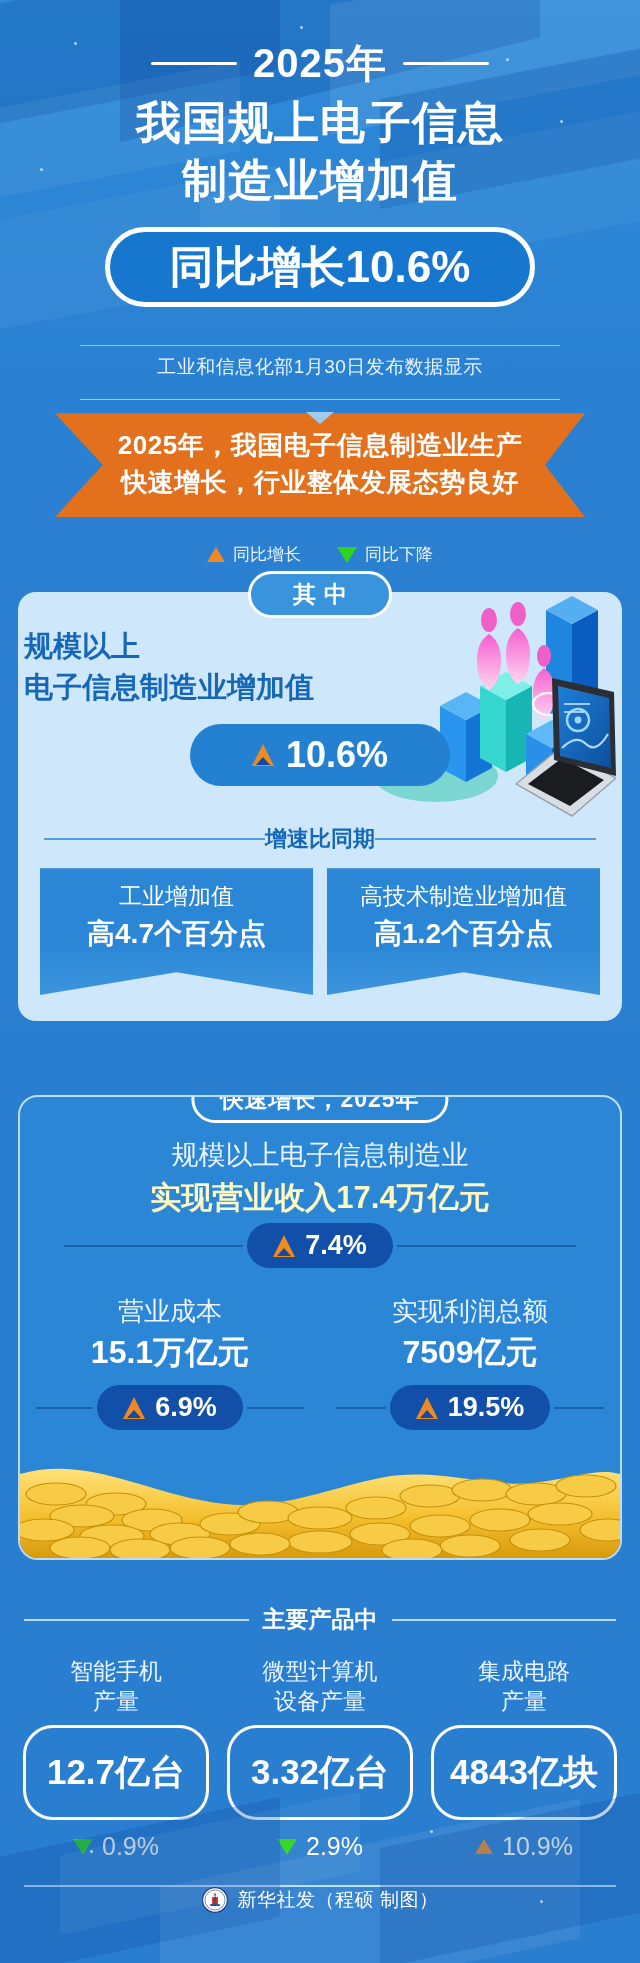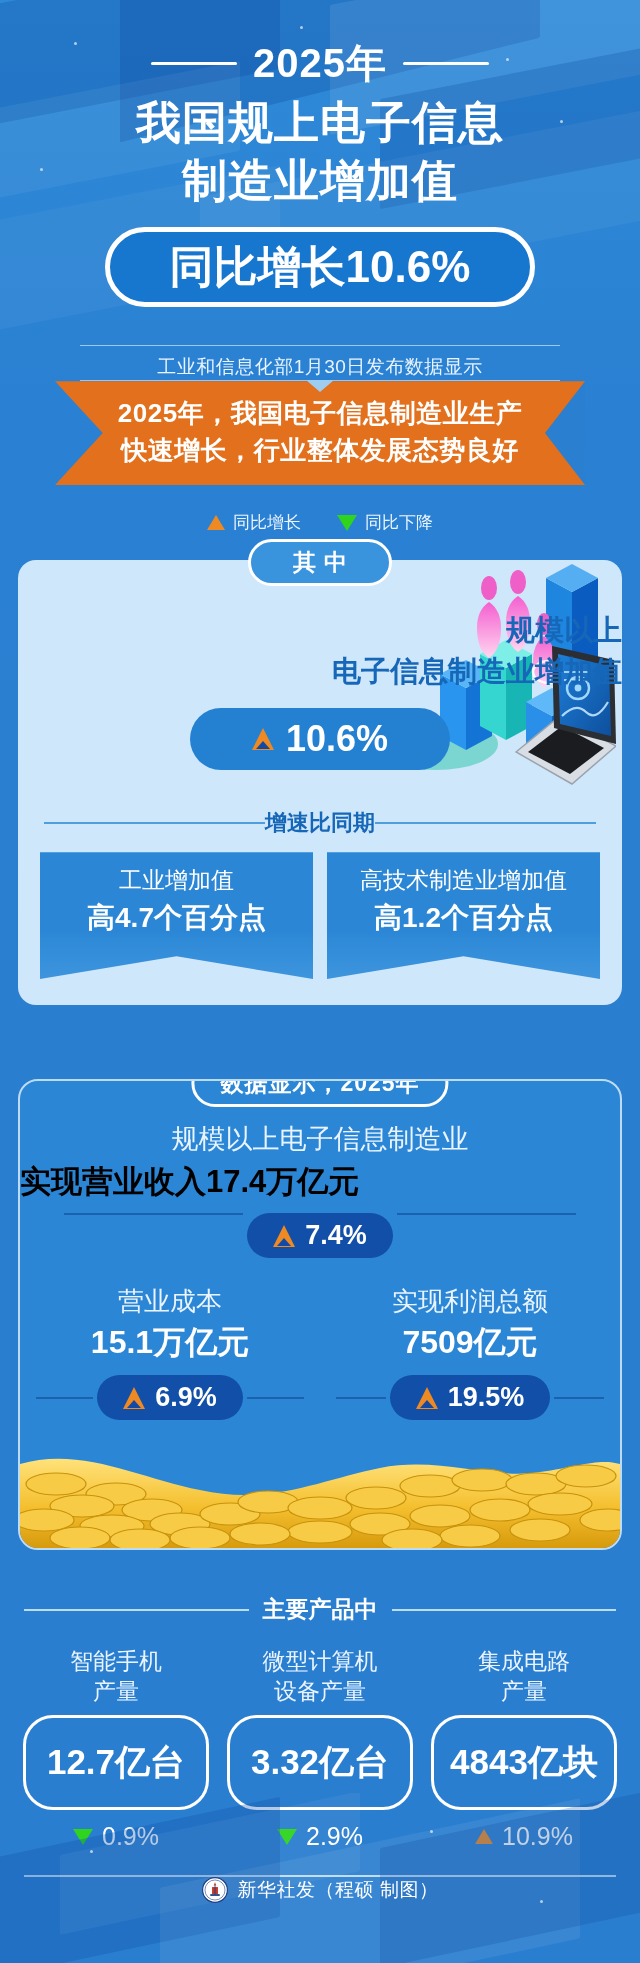--- a/index.html
+++ b/index.html
@@ -55,24 +55,24 @@
   .hero-pill {
     margin: 18px auto 0; width: 430px; height: 80px;
     background: #1777cf; border: 5px solid #ffffff; border-radius: 42px;
     display: flex; align-items: center; justify-content: center;
     color: #ffffff; font-size: 44px; font-weight: bold; letter-spacing: 0px;
   }
 
   
   .src-wrap { margin: 38px auto 0; width: 480px; position: relative; text-align: center; }
   .src-wrap .hr { height: 1px; background: rgba(255,255,255,.55); }
-  .src-txt { color: #e9f4ff; font-size: 19px; padding: 8px 0 0; letter-spacing: .5px; }
-
-  
-  .ob-wrap { position: relative; margin: 0 auto; width: 530px; }
+  .src-txt { color: #e9f4ff; font-size: 19px; padding: 8px 0 19px; letter-spacing: .5px; }
+
+  
+  .ob-wrap { position: relative; margin: 13px auto; width: 530px; }
   .ob-tip {
     position: absolute; left: 50%; top: -1px; transform: translateX(-50%);
     width: 0; height: 0; border-left: 14px solid transparent; border-right: 14px solid transparent;
     border-top: 12px solid #9fcdf0; z-index: 3;
   }
   .orange-banner {
     position: relative; width: 530px; padding: 14px 58px 16px;
     background: #e2701c; color: #ffffff; font-weight: bold; font-size: 26px;
     line-height: 1.42; text-align: center; letter-spacing: .5px;
     clip-path: polygon(0 0, 100% 0, 100% 100%, 91% 50%, 100% 0,
@@ -112,22 +112,22 @@
   .card1 {
     position: relative; margin: 26px 18px 0; background: #cfe7fa;
     border-radius: 18px; padding: 34px 0 26px; min-height: 300px;
   }
   .pill-label {
     position: absolute; left: 50%; top: -21px; transform: translateX(-50%);
     background: #3a93dd; border: 3px solid #ffffff; border-radius: 24px;
     color: #ffffff; font-size: 23px; font-weight: bold; padding: 5px 34px; letter-spacing: 8px;
     text-indent: 8px; z-index: 4;
   }
-  .c1-head { color: #1667b8; font-size: 29px; font-weight: bold; line-height: 1.42; text-align: right;
-    position: relative; z-index: 3; padding-left: 6px; margin-top: 16px; }
+  .c1-head { color: #1667b8; font-size: 29px; font-weight: bold; line-height: 1.42; text-align: left;
+    position: relative; z-index: 3; padding-left: 6px; }
   .c1-pill {
     position: relative; z-index: 3; margin: 16px auto 0; width: 260px; height: 62px;
     background: #2481d2; border-radius: 32px; display: flex; align-items: center;
     justify-content: center; gap: 12px; color: #ffffff; font-size: 36px; font-weight: bold;
   }
   
   .illus { position: absolute; right: 6px; top: -12px; width: 250px; height: 250px; z-index: 2; }
 
   
   .sub-div { display: flex; align-items: center; gap: 0; margin: 38px 26px 0; position: relative; z-index: 3; }
@@ -144,22 +144,22 @@
   .ribbon .v { font-size: 28px; font-weight: bold; margin-top: 4px; }
 
   
   .card2 {
     position: relative; margin: 74px 18px 0; background: #2b86d5;
     border: 2px solid #bcdcf6; border-radius: 20px; padding: 40px 0 0; overflow: hidden;
     min-height: 360px;
   }
   .card2 .pill-label { background: #2b86d5; border-color: #ffffff; letter-spacing: 1px; text-indent: 0; padding: 5px 26px; }
   .c2-l1 { color: #eaf4ff; font-size: 27px; text-align: center; }
-  .c2-l2 { color: #000000; font-size: 31px; font-weight: bold; margin-top: 4px; }
-  .rowline { display: flex; align-items: flex-start; justify-content: center; margin-top: 10px; padding: 0 44px; }
+  .c2-l2 { color: #fef9c3; font-size: 31px; font-weight: bold; text-align: center; margin-top: 4px; }
+  .rowline { display: flex; align-items: center; justify-content: center; margin-top: 4px; padding: 0 44px; }
   .rowline .l { flex: 1; height: 2px; background: #1a62ad; }
   .badge {
     background: #114fa8; border-radius: 26px; padding: 7px 26px; color: #ffffff;
     font-size: 27px; font-weight: bold; display: flex; align-items: center; gap: 10px;
     white-space: nowrap; margin: 0 4px;
   }
   .two-col { display: flex; margin-top: 26px; }
   .two-col .col { flex: 1; text-align: center; }
   .two-col .ct { color: #eaf4ff; font-size: 26px; }
   .two-col .cv { color: #ffffff; font-size: 32px; font-weight: bold; margin-top: 2px; }
@@ -320,21 +320,21 @@
         <div class="v">高4.7个百分点</div>
       </div>
       <div class="ribbon">
         <div class="t">高技术制造业增加值</div>
         <div class="v">高1.2个百分点</div>
       </div>
     </div>
   </div>
 
   <div class="card2">
-    <div class="pill-label">数据显示，2025年</div>
+    <div class="pill-label">快速增长，2025年</div>
 
     <div class="c2-l1">规模以上电子信息制造业</div>
     <div class="c2-l2">实现营业收入17.4万亿元</div>
 
     <div class="rowline">
       <span class="l"></span>
       <span class="badge">
         <span class="chev-up"></span>
         <span>7.4%</span>
       </span>

